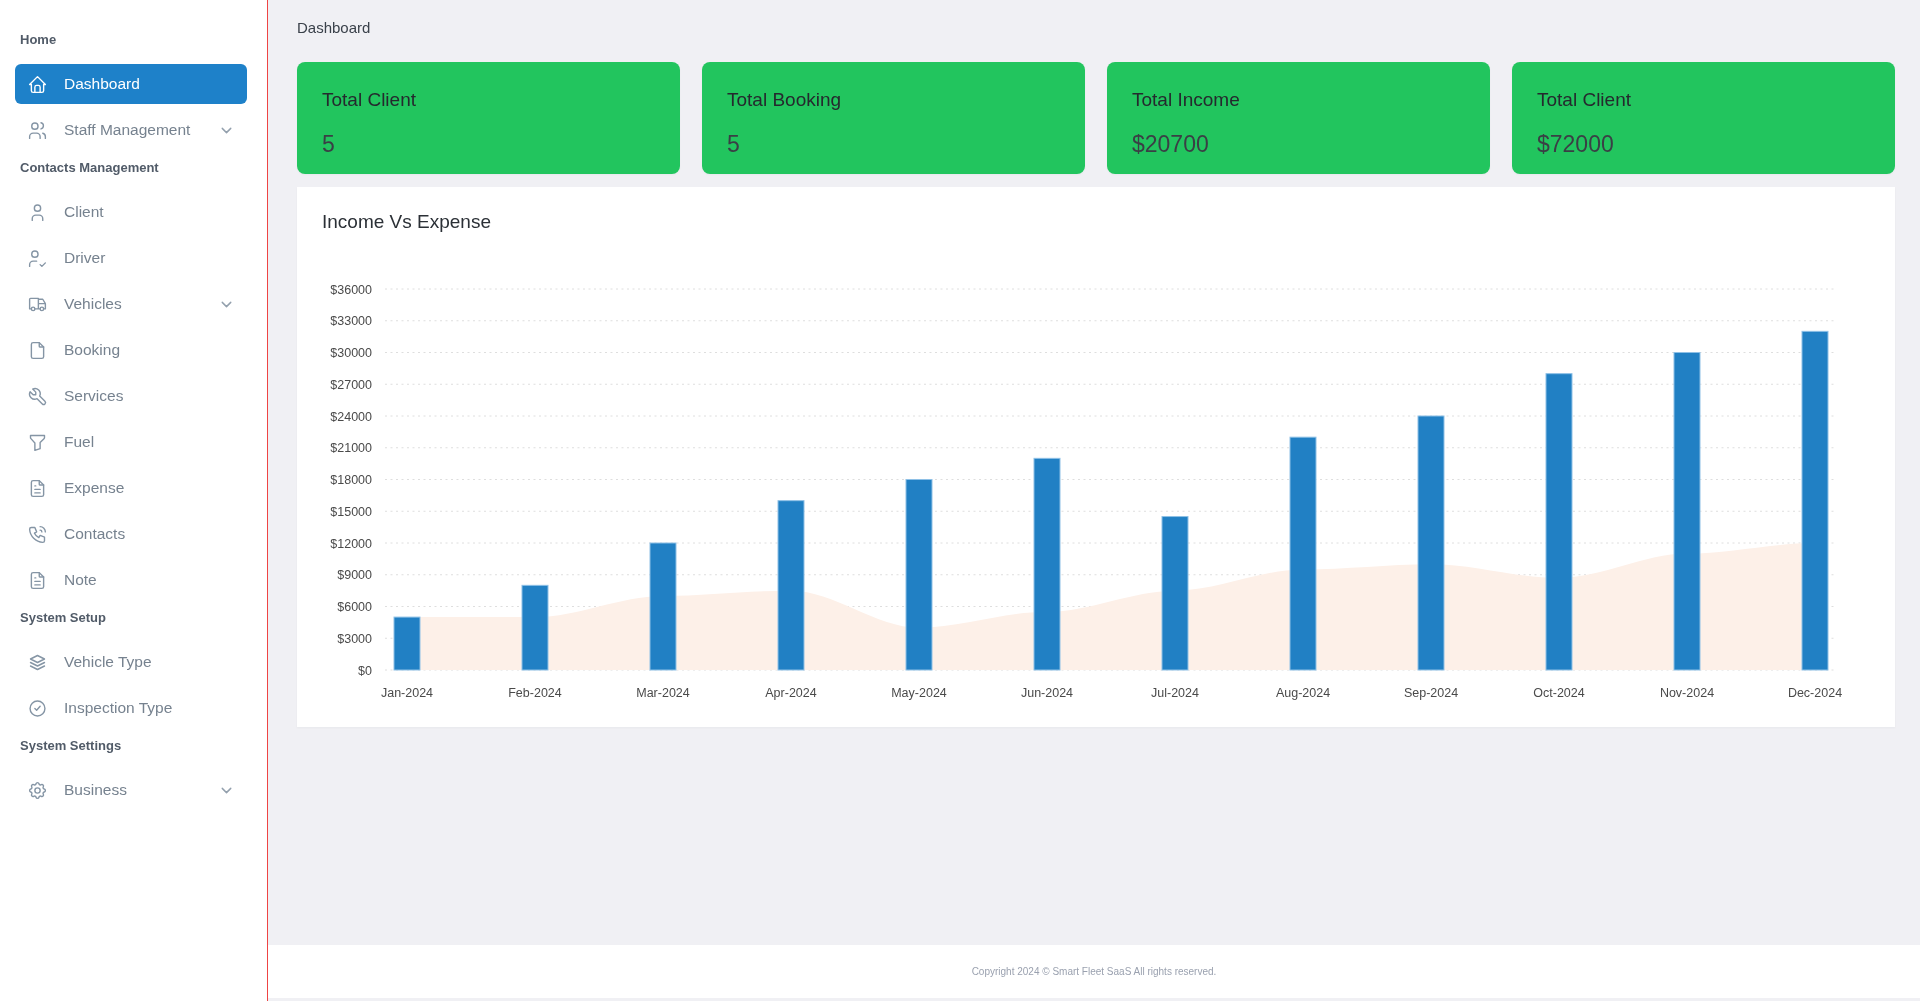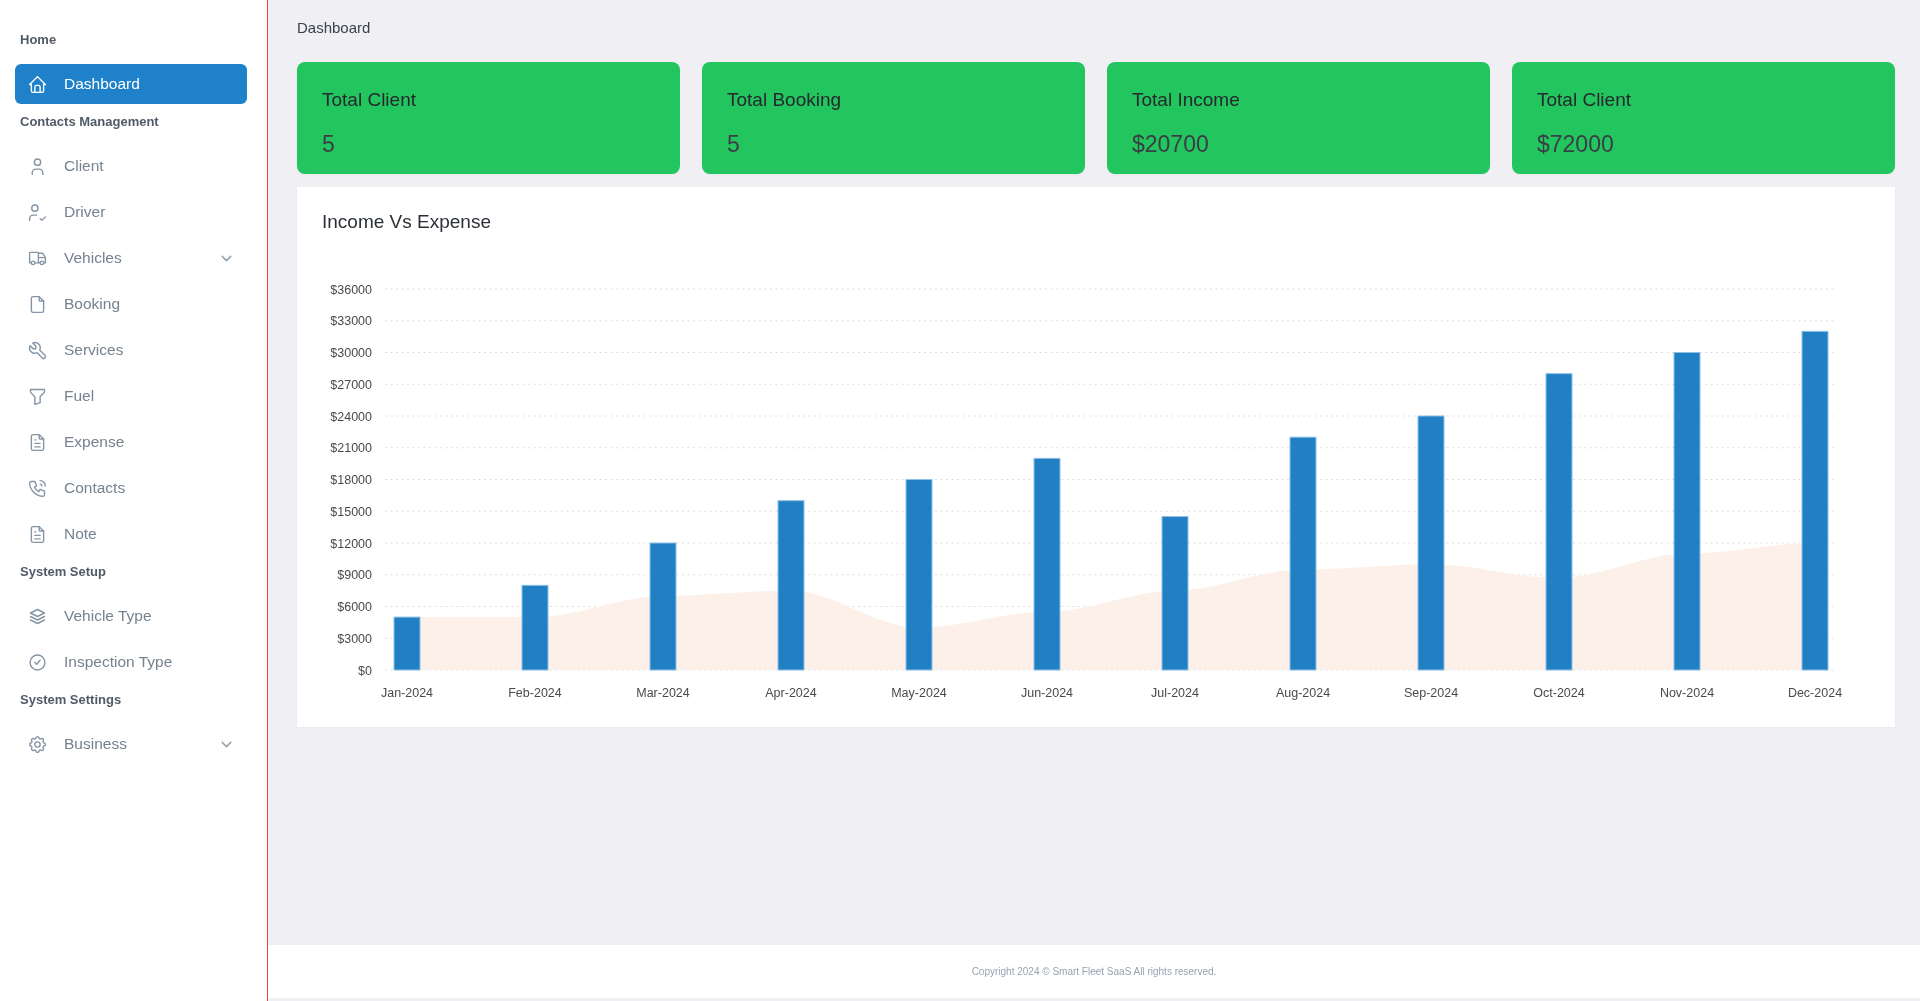--- a/index.html
+++ b/index.html
@@ -82,20 +82,34 @@
     <nav id="sidebar-nav">
         <div class="side-section">
           <div class="side-section-header">Home</div>
           <div class="side-item active">
             <span class="it-icon">
               <svg viewBox="0 0 24 24" fill="none" stroke="currentColor" stroke-width="1.6" stroke-linecap="round" stroke-linejoin="round">
                 <path d="M5 12H3l9-9 9 9h-2M5 12v7a2 2 0 0 0 2 2h10a2 2 0 0 0 2-2v-7M9 21v-6a2 2 0 0 1 2-2h2a2 2 0 0 1 2 2v6"></path>
               </svg>
             </span>
             <span>Dashboard</span>
+          </div>
+          <div class="side-item">
+            <span class="it-icon">
+              <svg viewBox="0 0 24 24" fill="none" stroke="currentColor" stroke-width="1.6" stroke-linecap="round" stroke-linejoin="round">
+                <circle cx="9" cy="7" r="3.6"></circle>
+                <path d="M3 21v-2a4 4 0 0 1 4-4h4a4 4 0 0 1 4 4v2M16 3.2a3.6 3.6 0 0 1 0 7M21 21v-2a4 4 0 0 0-3-3.87"></path>
+              </svg>
+            </span>
+            <span>Staff Management</span>
+            <span class="chev">
+              <svg viewBox="0 0 24 24" fill="none" stroke="currentColor" stroke-width="2" stroke-linecap="round" stroke-linejoin="round">
+                <path d="M6 9l6 6 6-6"></path>
+              </svg>
+            </span>
           </div>
         </div>
         <div class="side-section">
           <div class="side-section-header">Contacts Management</div>
           <div class="side-item">
             <span class="it-icon">
               <svg viewBox="0 0 24 24" fill="none" stroke="currentColor" stroke-width="1.6" stroke-linecap="round" stroke-linejoin="round">
                 <circle cx="12" cy="7" r="3.6"></circle>
                 <path d="M6 21v-2a4 4 0 0 1 4-4h4a4 4 0 0 1 4 4v2"></path>
               </svg>

